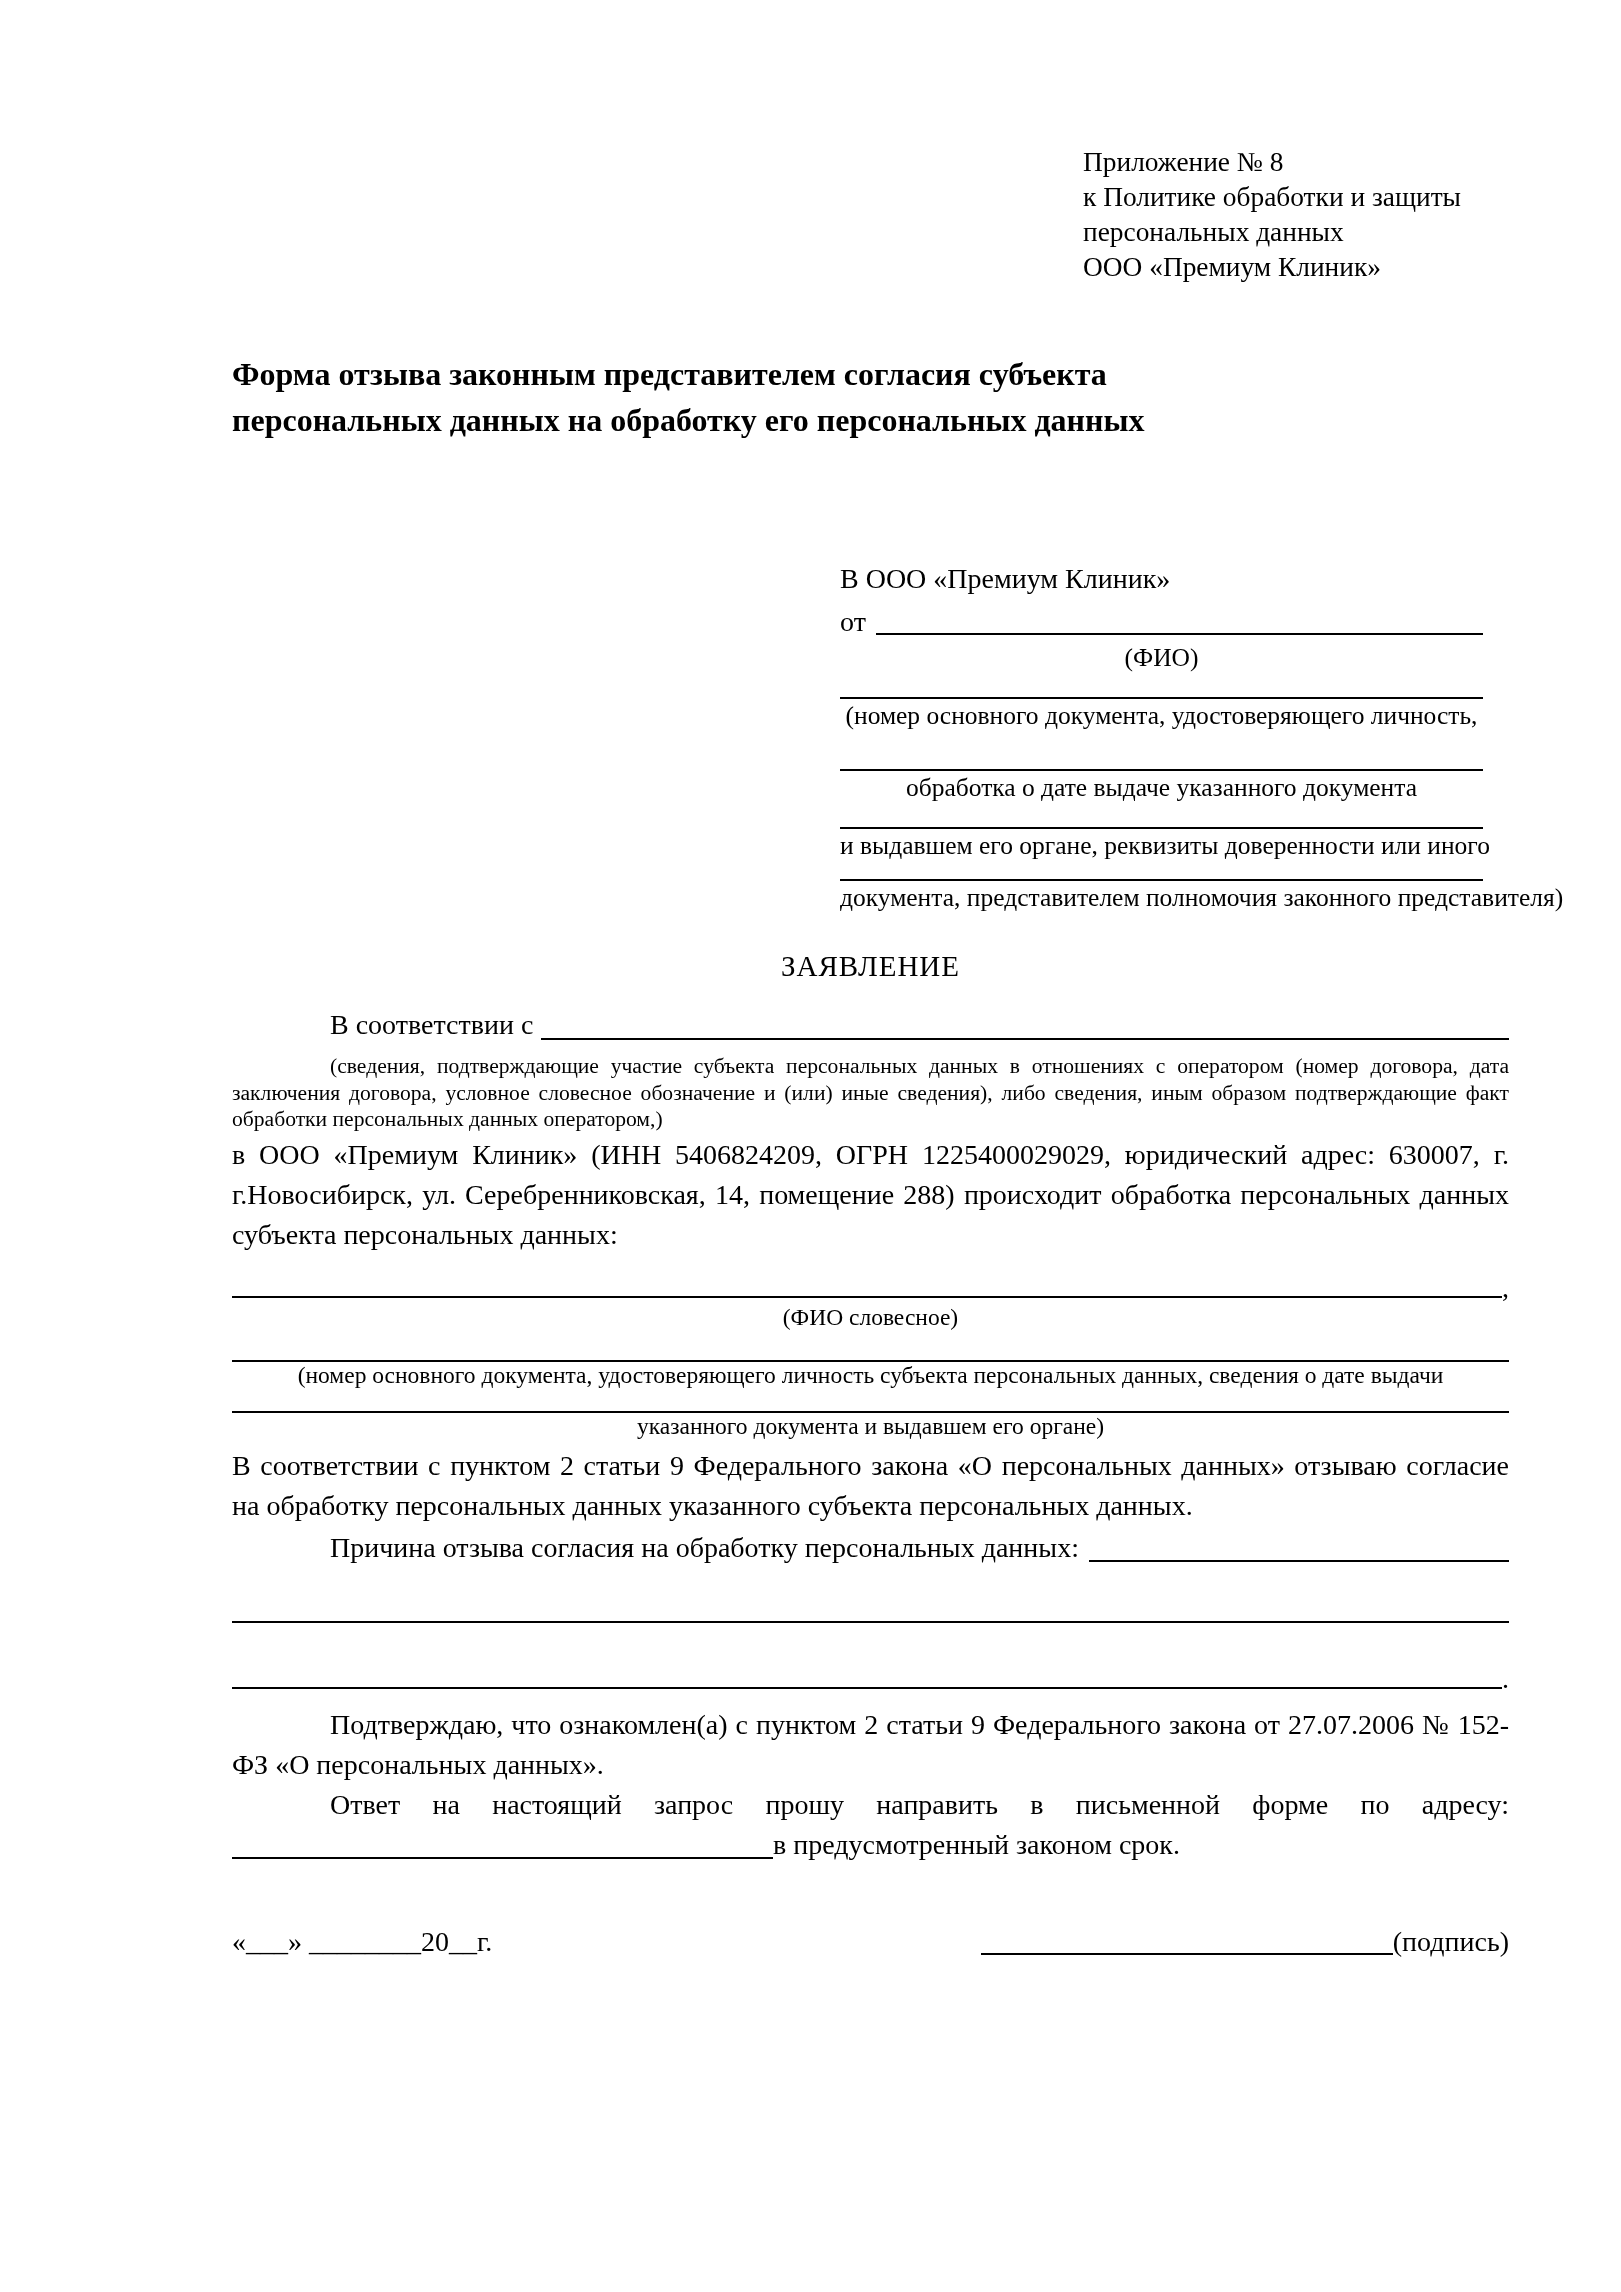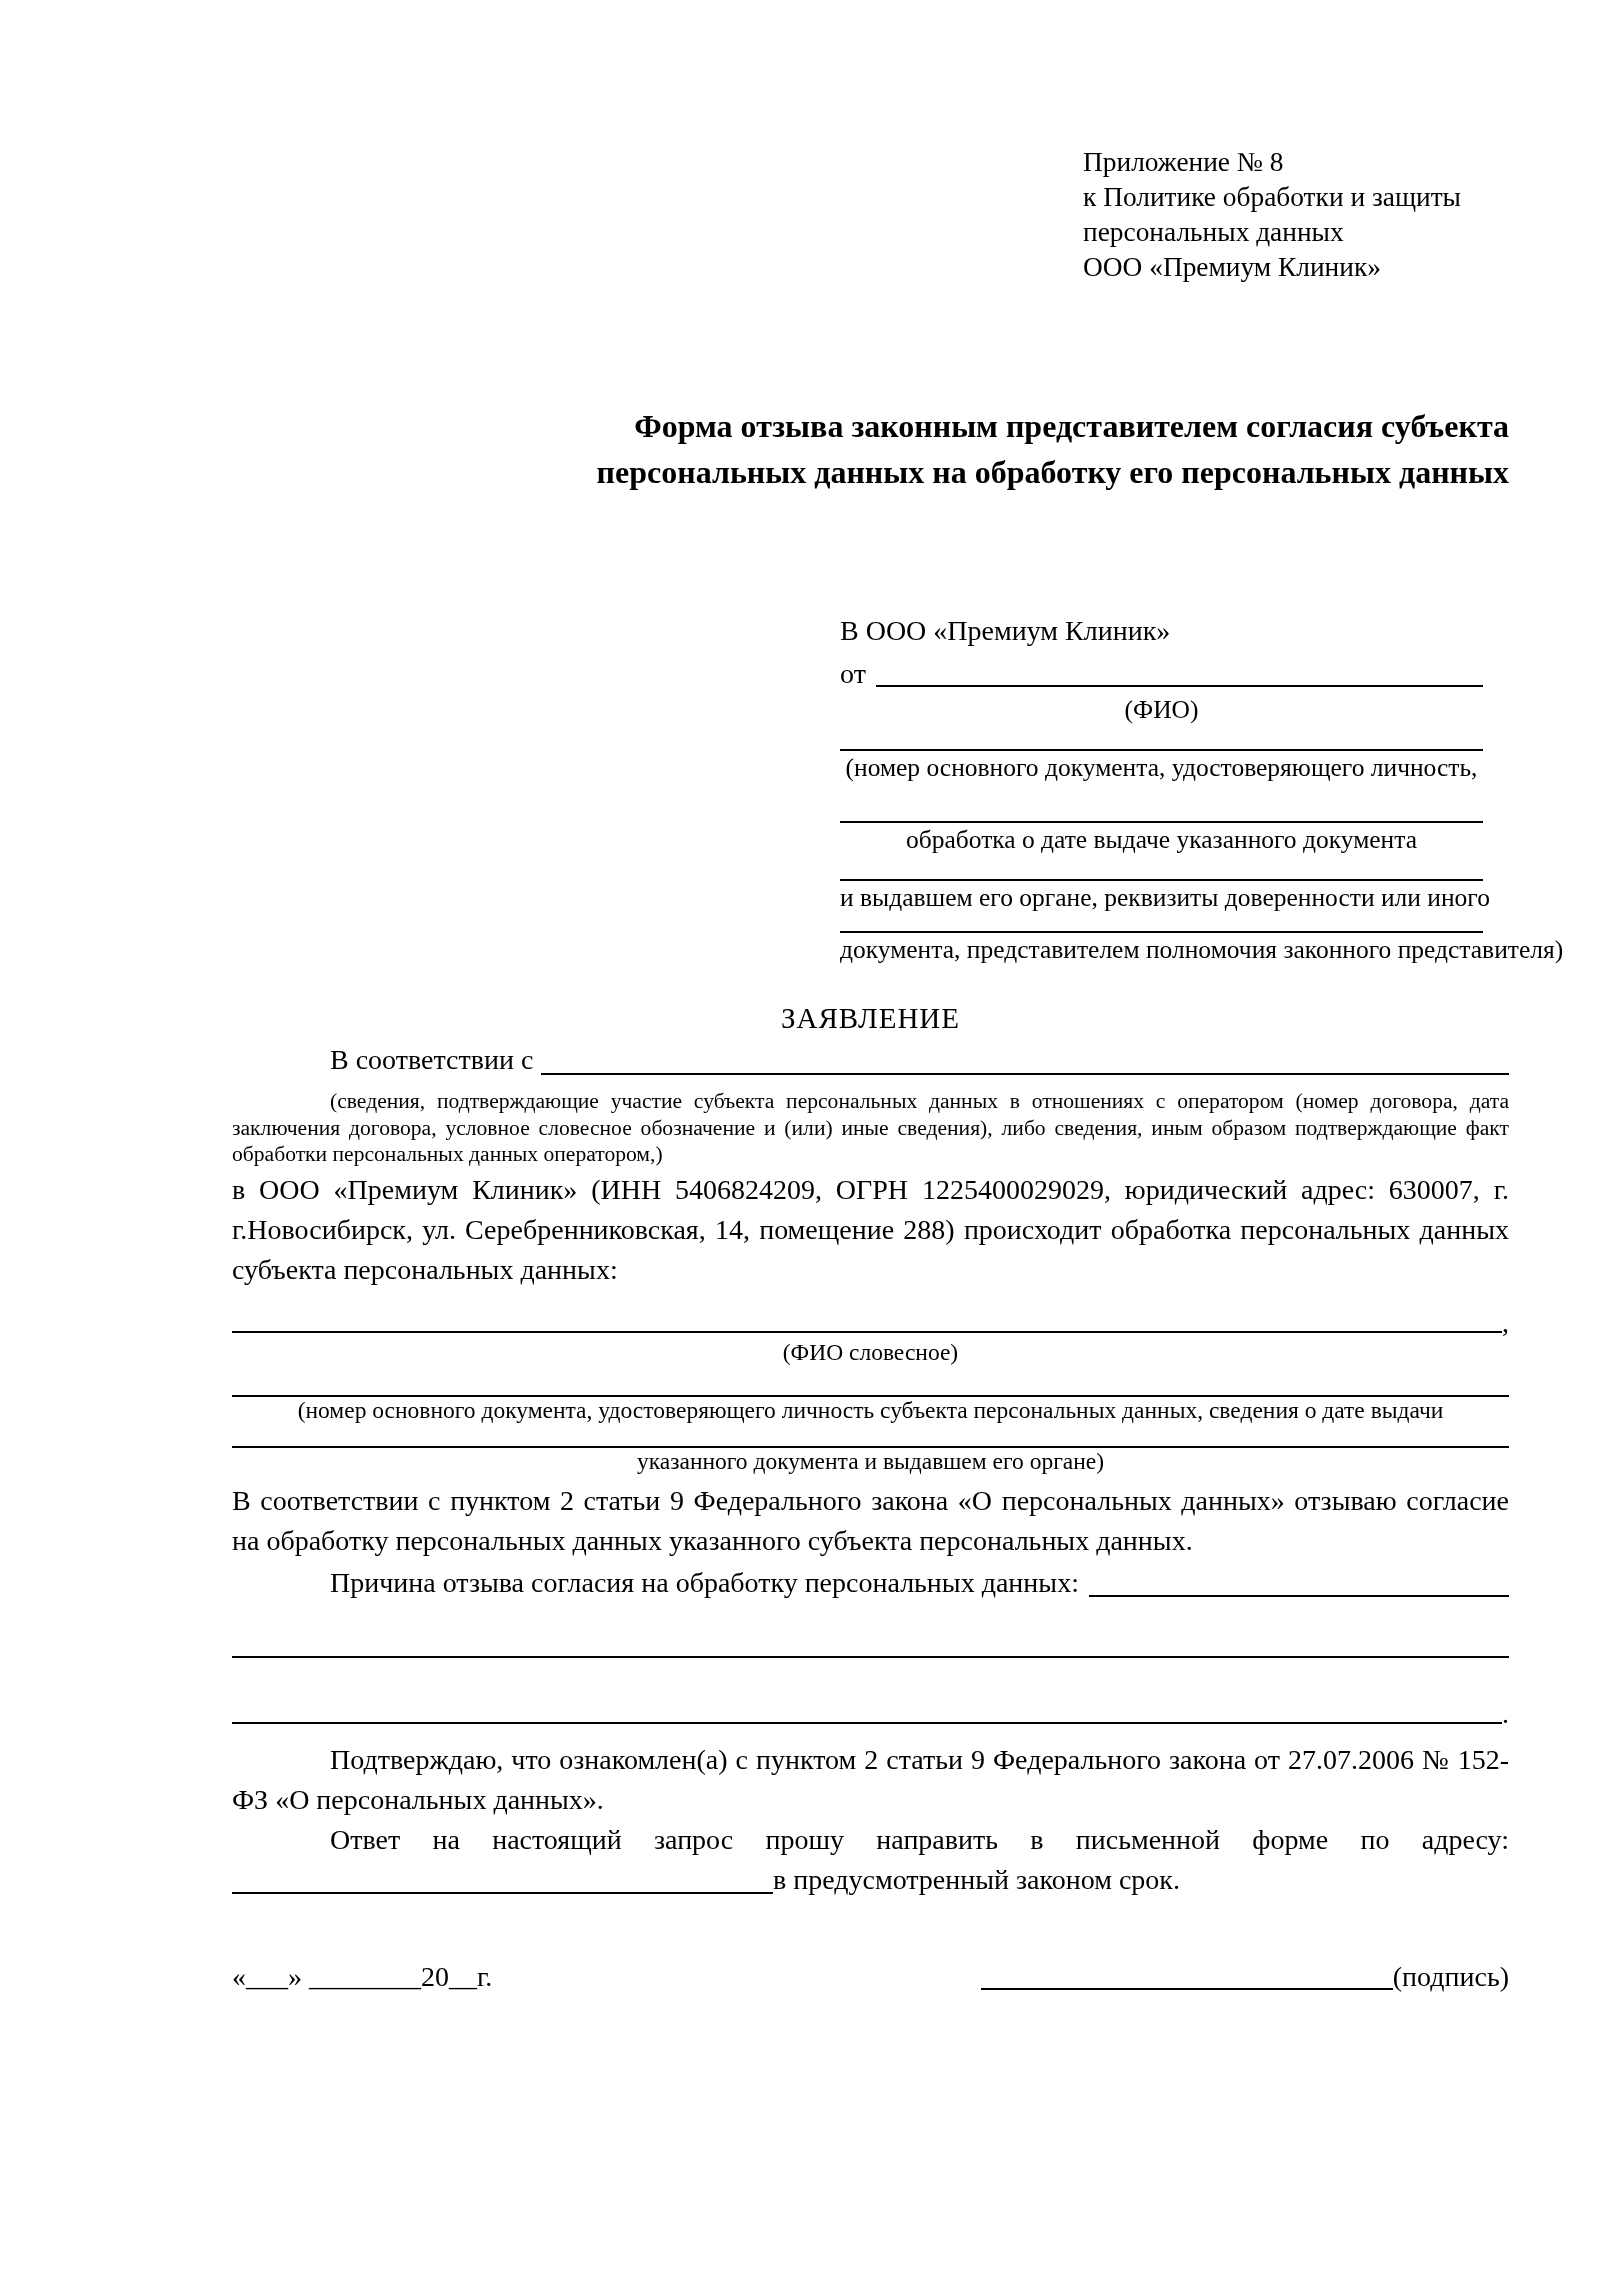--- a/index.html
+++ b/index.html
@@ -21,22 +21,22 @@
   }
   
   .appendix {
     margin-top: 145px;
     margin-left: 851px; 
     font-size: 27.4px;
     line-height: 35px;
   }
   
   .doc-title {
-    margin-top: 118px;
-    text-align: right;
+    margin-top: 66px;
+    text-align: left;
     font-weight: bold;
     font-size: 32px;
     line-height: 46px;
   }
   
   .addressee {
     margin-top: 116px;
     margin-left: 608px; 
     width: 643px;
     font-size: 28px;
@@ -55,21 +55,21 @@
   
   .stmt-heading {
     margin-top: 35px;
     text-align: center;
     font-size: 29px;
     line-height: 39px;
     letter-spacing: 1px;
   }
   .body-text { font-size: 28px; line-height: 40px; }
   .frow { display: flex; align-items: stretch; }
-  .according { margin-top: 2px; padding-left: 98px; }
+  .according { margin-top: 19px; padding-left: 98px; }
   .according .lbl { flex: 0 0 auto; padding-right: 7.8px; }
   .note {
     margin-top: 8px;
     font-size: 21.6px;
     line-height: 26.5px;
     text-align: justify;
     text-indent: 98px;
   }
   .para { text-align: justify; margin: 0; }
   .para-operator { margin-top: 2px; }

